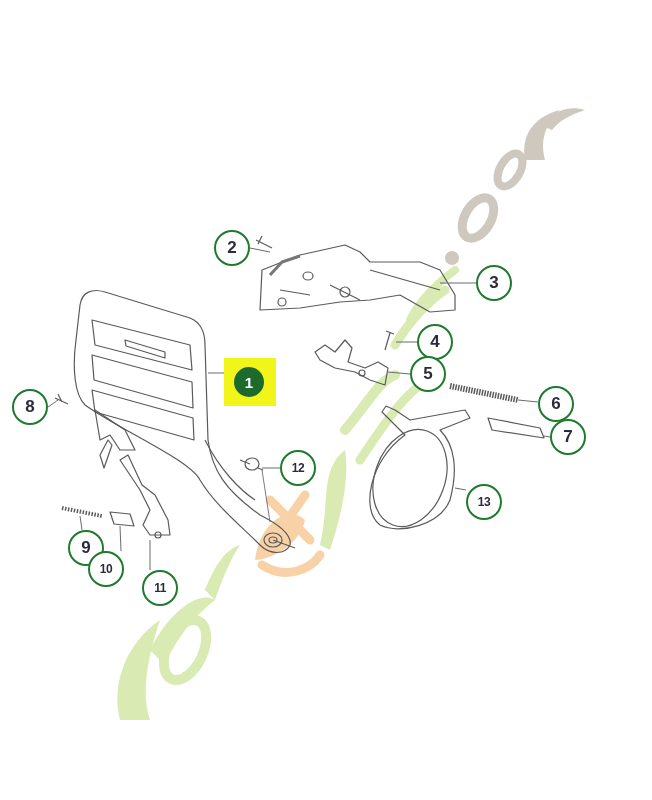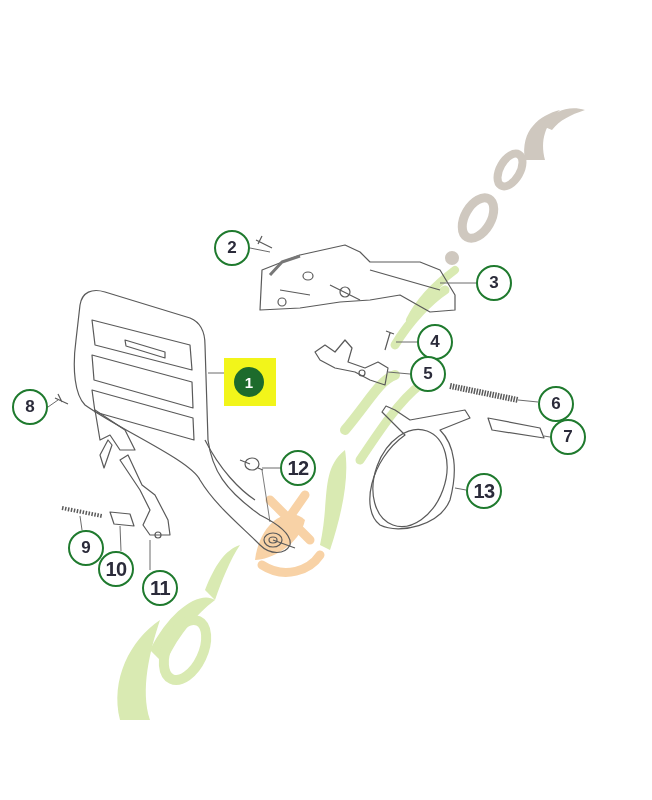--- a/index.html
+++ b/index.html
@@ -4,21 +4,21 @@
 <style>
   html, body { margin:0; padding:0; background:#ffffff; }
   body { width:652px; height:800px; position:relative; overflow:hidden; font-family:"Liberation Sans", sans-serif; }
   #stage { position:absolute; left:0; top:0; width:652px; height:800px; }
   .callout {
     position:absolute; width:36px; height:36px; border-radius:50%;
     border:2.5px solid #1f7a2e; background:#ffffff; box-sizing:border-box;
     display:flex; align-items:center; justify-content:center;
     font-weight:bold; font-size:17px; color:#2b2b3a; cursor:pointer;
   }
-  .callout.two { font-size:20px; letter-spacing:-0.5px; }
+  .callout.two { font-size:12px; letter-spacing:-0.5px; }
   .highlight-box { position:absolute; background:#f2f51a; }
   .callout.filled { background:#1d6b2c; border-color:#1d6b2c; color:#ffffff; width:30px; height:30px; font-size:15px; }
   svg { position:absolute; left:0; top:0; }
 </style>
 </head>
 <body>
 
 <div id="stage">
 
   <svg width="652" height="800">
@@ -119,17 +119,17 @@
 
   <div class="callout filled" style="left:234px; top:367px;">1</div>
   <div class="callout" style="left:214px; top:230px;">2</div>
   <div class="callout" style="left:476px; top:265px;">3</div>
   <div class="callout" style="left:417px; top:324px;">4</div>
   <div class="callout" style="left:410px; top:356px;">5</div>
   <div class="callout" style="left:538px; top:386px;">6</div>
   <div class="callout" style="left:550px; top:419px;">7</div>
   <div class="callout" style="left:12px; top:389px;">8</div>
   <div class="callout" style="left:68px; top:530px;">9</div>
-  <div class="callout two" style="left:98px; top:551px;">10</div>
+  <div class="callout two" style="left:88px; top:551px;">10</div>
   <div class="callout two" style="left:142px; top:570px;">11</div>
   <div class="callout two" style="left:280px; top:450px;">12</div>
-  <div class="callout two" style="left:466px; top:473px;text-align:right;">13</div>
+  <div class="callout two" style="left:466px; top:484px;text-align:right;">13</div>
 </div>
 
 </body></html>

